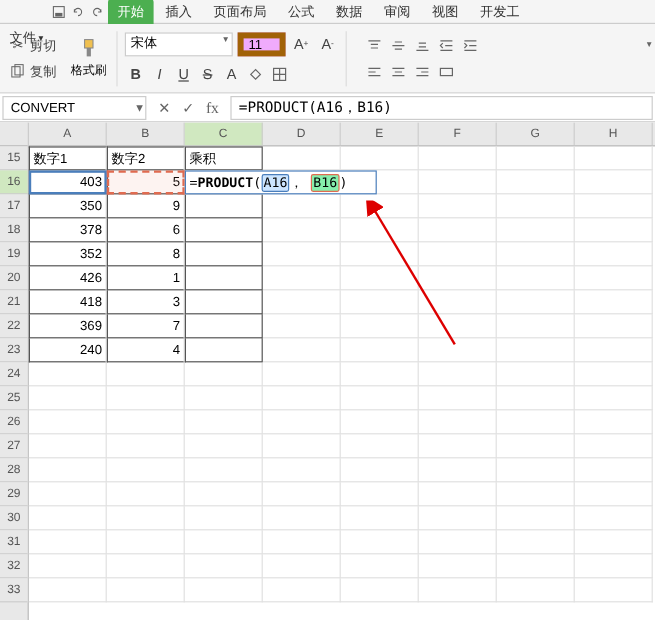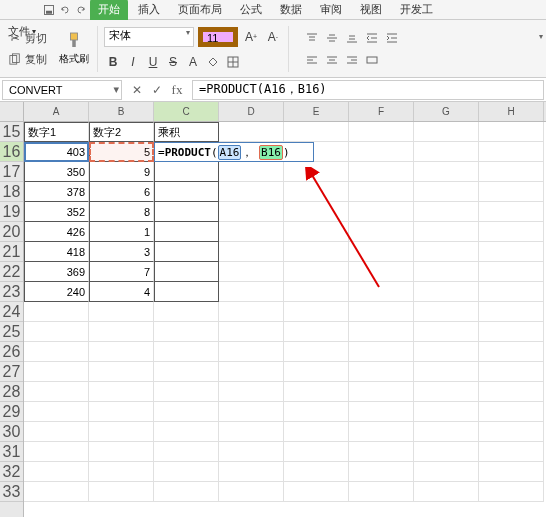--- a/index.html
+++ b/index.html
@@ -37,21 +37,21 @@
     .name-box { width: 120px; border: 1px solid #ccc; margin: 2px; height: 20px; display: flex; align-items: center; padding: 0 6px; font-size: 11px; position: relative; }
     .name-box .dd { position: absolute; right: 2px; color: #666; }
     .fb-btns { display: flex; align-items: center; gap: 6px; padding: 0 6px; }
     .fb-btn { width: 14px; height: 14px; display: inline-flex; align-items: center; justify-content: center; cursor: pointer; color: #666; }
     .fx { font-family: serif; font-size: 13px; }
     .formula-input { flex: 1; border: 1px solid #ccc; height: 20px; margin: 2px; padding: 0 6px; font-size: 12px; font-family: Consolas, monospace; display: flex; align-items: center; }
     
     .grid-area { display: flex; height: calc(517px - 20px - 58px - 24px); overflow: hidden; }
     .row-headers { display: flex; flex-direction: column; background: #e8e8e8; border-right: 1px solid #bbb; }
     .corner { height: 20px; width: 23px; border-bottom: 1px solid #bbb; background: #e8e8e8; }
-    .row-h { height: 20px; width: 23px; border-bottom: 1px solid #ccc; display: flex; align-items: center; justify-content: center; font-size: 16px; color: #555; background: #e8e8e8; }
+    .row-h { height: 20px; width: 23px; border-bottom: 1px solid #ccc; display: flex; align-items: center; justify-content: center; font-size: 10px; color: #555; background: #e8e8e8; }
     .row-h.active { background: #d0e8c0; }
     
     .grid-main { flex: 1; position: relative; }
     .col-headers { display: flex; height: 20px; background: #e8e8e8; border-bottom: 1px solid #bbb; }
     .col-h { width: 65px; border-right: 1px solid #ccc; display: flex; align-items: center; justify-content: center; font-size: 10px; color: #555; }
     .col-h.active { background: #d0e8c0; }
     
     .cells { position: relative; }
     .row { display: flex; height: 20px; }
     .cell { width: 65px; height: 20px; border-right: 1px solid #e0e0e0; border-bottom: 1px solid #e0e0e0; font-size: 11px; padding: 0 3px; display: flex; align-items: center; overflow: visible; white-space: nowrap; }

